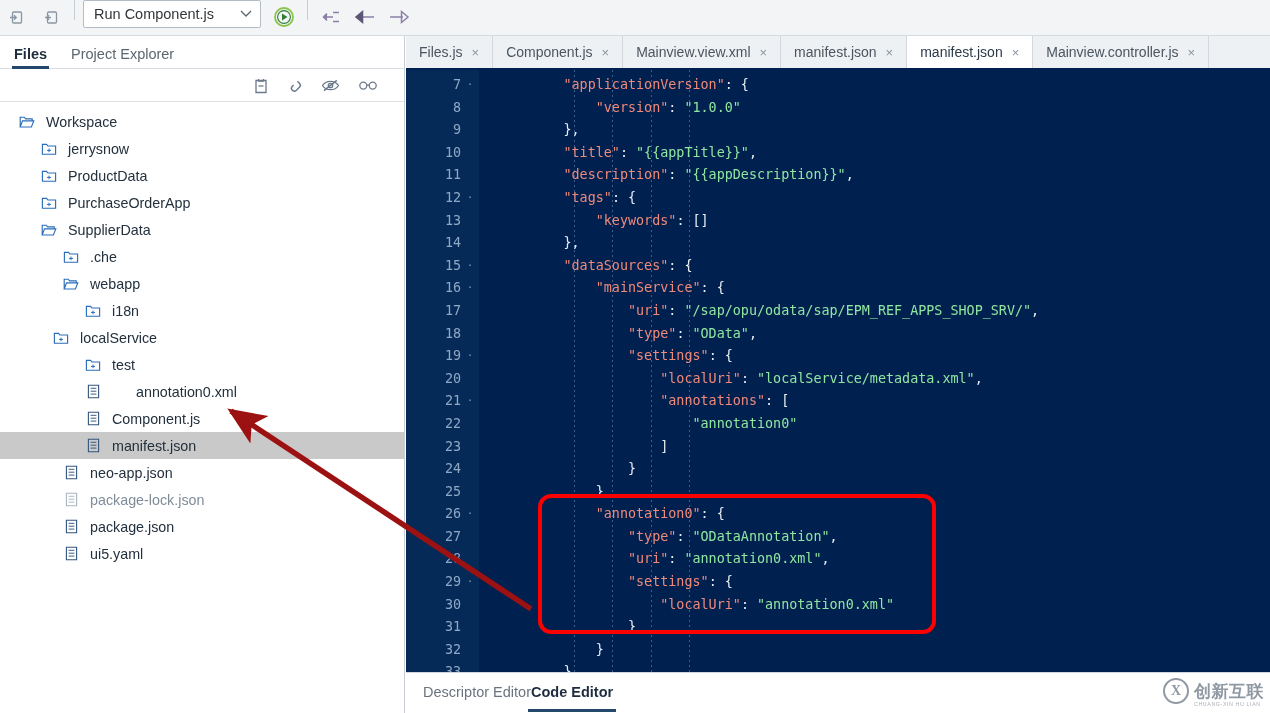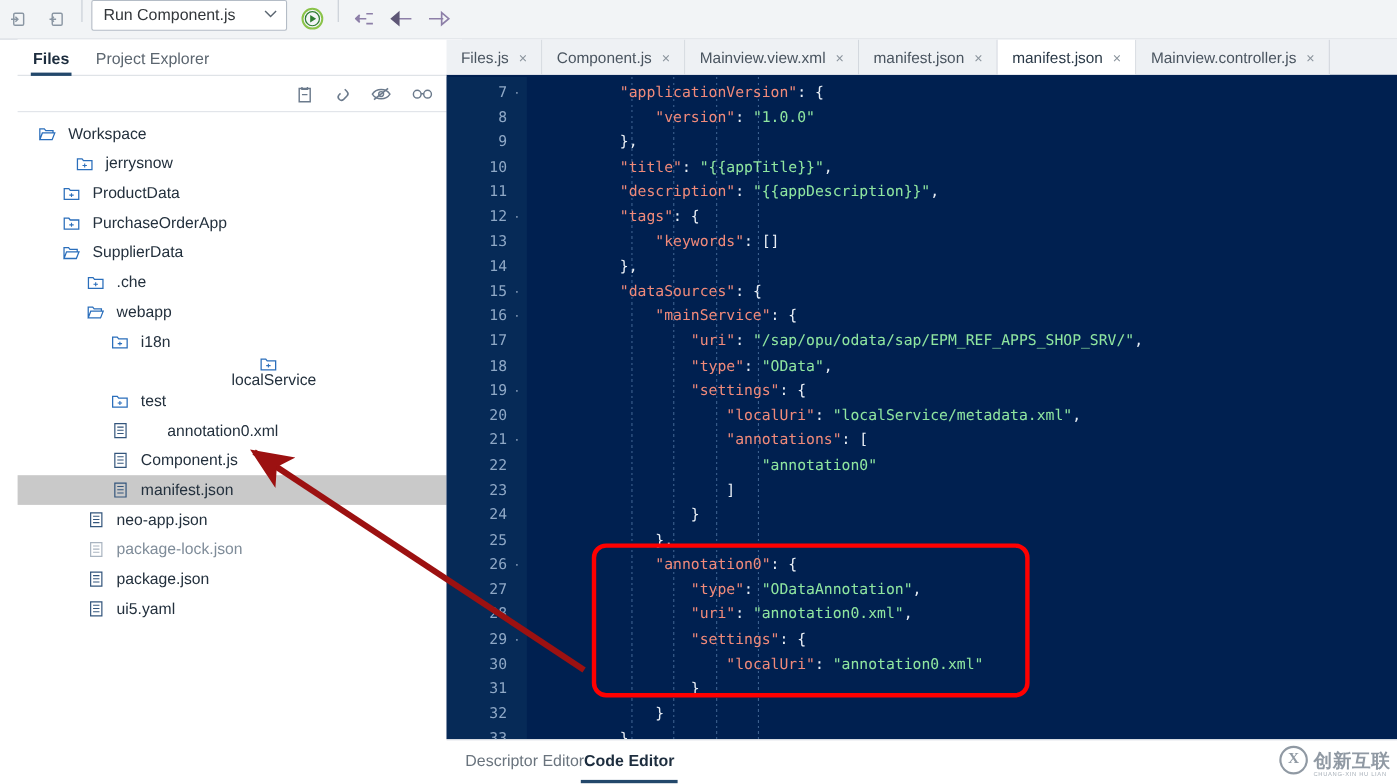--- a/index.html
+++ b/index.html
@@ -35,21 +35,21 @@
   .run-select-label { font-size: 14.5px; color: #32363a; }
   .run-select .chev { color: #5a6570; font-size: 11px; }
   .run-btn {
     width: 34px; height: 34px; margin-left: 6px;
     display: flex; align-items: center; justify-content: center;
   }
   .nav-icon { color: #8d7fa8; }
 
   
   .left-panel {
-    position: absolute; left: 16px; top: 36px; width: 405px; height: 677px;
+    position: absolute; left: 0; top: 36px; width: 405px; height: 677px;
     background: #ffffff; border-right: 1px solid #c9ced6;
   }
   .panel-tabs {
     height: 33px; display: flex; align-items: flex-end;
     padding-left: 14px; gap: 24px;
     border-bottom: 1px solid #d9dde3; background: #ffffff;
   }
   .panel-tab {
     font-size: 14.5px; color: #5c6670; padding-bottom: 6px;
     position: relative; white-space: nowrap;
@@ -270,21 +270,21 @@
 
     <div class="tree" id="tree-root">
         <div class="tree-row" style="padding-left: 18px;">
           <span class="tree-ico">
             <svg width="16" height="14" viewBox="0 0 16 14" fill="none" stroke="#2a6ebb" stroke-width="1.15">
               <path d="M1.2 12V2.2h4.1l1.3 1.6h6.6v1.5M1.2 12l2.3-6.1h11.3L12.4 12z"></path>
             </svg>
           </span>
           <span class="tree-label">Workspace</span>
         </div>
-        <div class="tree-row" style="padding-left: 40px; margin-left: 12px;">
+        <div class="tree-row" style="padding-left: 40px;">
           <span class="tree-ico">
             <svg width="16" height="14" viewBox="0 0 16 14" fill="none" stroke="#2a6ebb" stroke-width="1.15">
               <path d="M1.4 12.2V2.4h4.2l1.3 1.6h7.7v8.2z"></path>
               <path d="M6 8.4h4M8 6.6v3.6" stroke-width="1"></path>
             </svg>
           </span>
           <span class="tree-label">jerrysnow</span>
         </div>
         <div class="tree-row" style="padding-left: 40px;">
           <span class="tree-ico">
@@ -331,21 +331,21 @@
         </div>
         <div class="tree-row" style="padding-left: 84px;">
           <span class="tree-ico">
             <svg width="16" height="14" viewBox="0 0 16 14" fill="none" stroke="#2a6ebb" stroke-width="1.15">
               <path d="M1.4 12.2V2.4h4.2l1.3 1.6h7.7v8.2z"></path>
               <path d="M6 8.4h4M8 6.6v3.6" stroke-width="1"></path>
             </svg>
           </span>
           <span class="tree-label">i18n</span>
         </div>
-        <div class="tree-row" style="padding-left: 52px; flex-direction: column;">
+        <div class="tree-row" style="padding-left: 52px;">
           <span class="tree-ico">
             <svg width="16" height="14" viewBox="0 0 16 14" fill="none" stroke="#2a6ebb" stroke-width="1.15">
               <path d="M1.4 12.2V2.4h4.2l1.3 1.6h7.7v8.2z"></path>
               <path d="M6 8.4h4M8 6.6v3.6" stroke-width="1"></path>
             </svg>
           </span>
           <span class="tree-label">localService</span>
         </div>
         <div class="tree-row" style="padding-left: 84px;">
           <span class="tree-ico">

